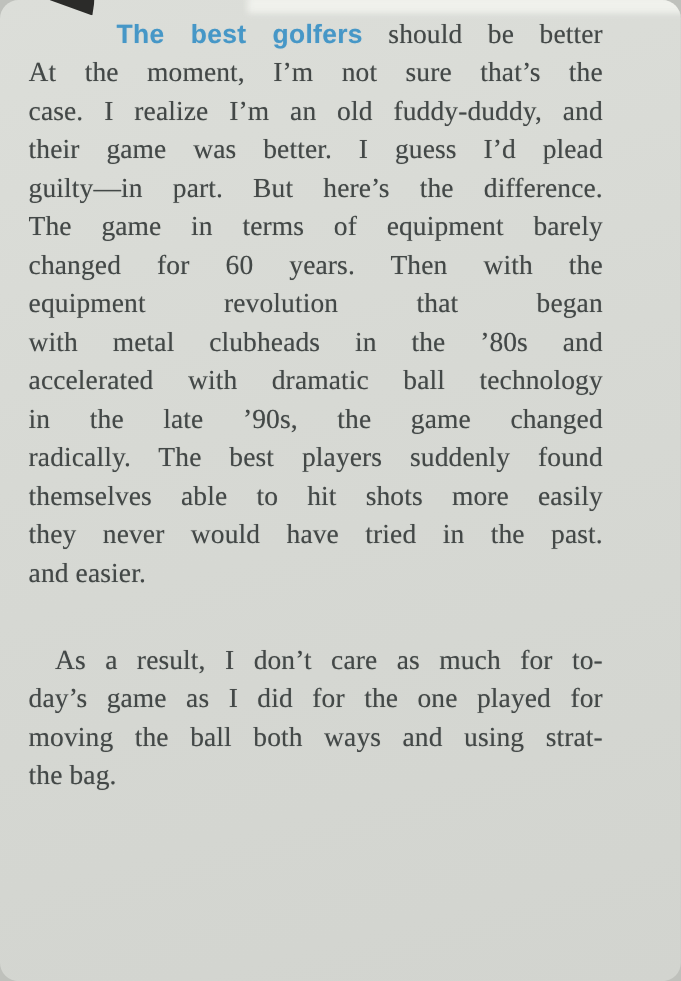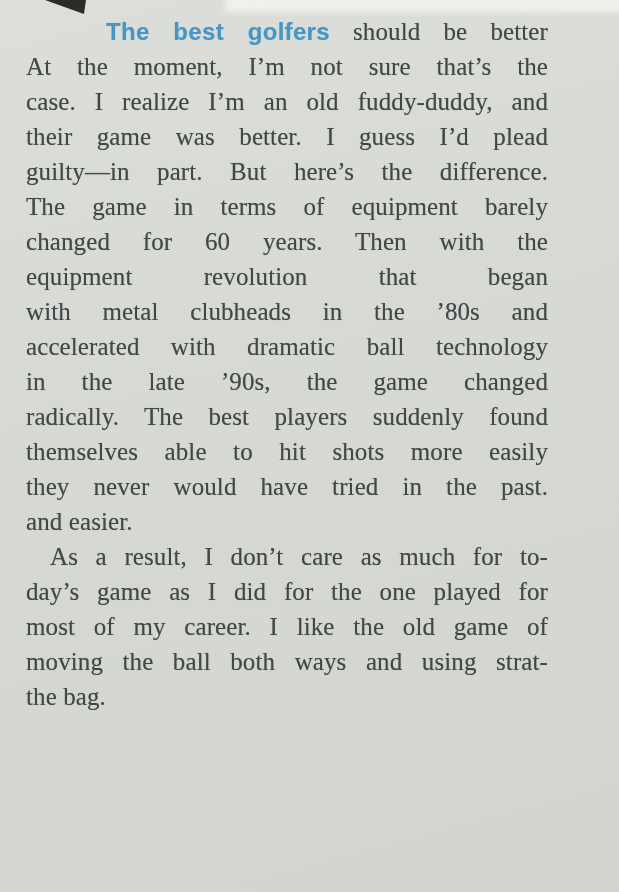--- a/index.html
+++ b/index.html
@@ -10,20 +10,21 @@
   }
   * { box-sizing: border-box; }
   html, body { margin: 0; padding: 0; background: #bfc1bc; }
   .page {
     position: relative;
     width: 619px;
     height: 892px;
     overflow: hidden;
     background: linear-gradient(165deg, #dcded9 0%, var(--paper) 42%, #d2d4cf 100%);
     font-family: "Liberation Serif", serif;
+    border-radius: 17px;
   }
   
   .scan-band {
     position: absolute;
     left: 225px; top: -4px;
     width: 400px; height: 16px;
     background: rgba(243,245,240,0.85);
     filter: blur(3px);
     pointer-events: none;
   }
@@ -81,20 +82,19 @@
         <div class="line">equipment revolution that began</div>
         <div class="line">with metal clubheads in the ’80s and</div>
         <div class="line">accelerated with dramatic ball technology</div>
         <div class="line">in the late ’90s, the game changed</div>
         <div class="line">radically. The best players suddenly found</div>
         <div class="line">themselves able to hit shots more easily</div>
         <div class="line">they never would have tried in the past.</div>
         <div class="line last">and easier.</div>
       </div>
       <div class="paragraph">
-        <div class="line" style="padding-left: 24px;">As a result, I don’t care as much for to-</div>
+        <div class="line" style="padding-left: 24px; margin-top: 44px;">As a result, I don’t care as much for to-</div>
         <div class="line">day’s game as I did for the one played for</div>
-        <div class="line">most of my career. I like the old game of</div>
         <div class="line">moving the ball both ways and using strat-</div>
         <div class="line last">the bag.</div>
       </div>
     </div>
 </div>
 
 </body></html>

